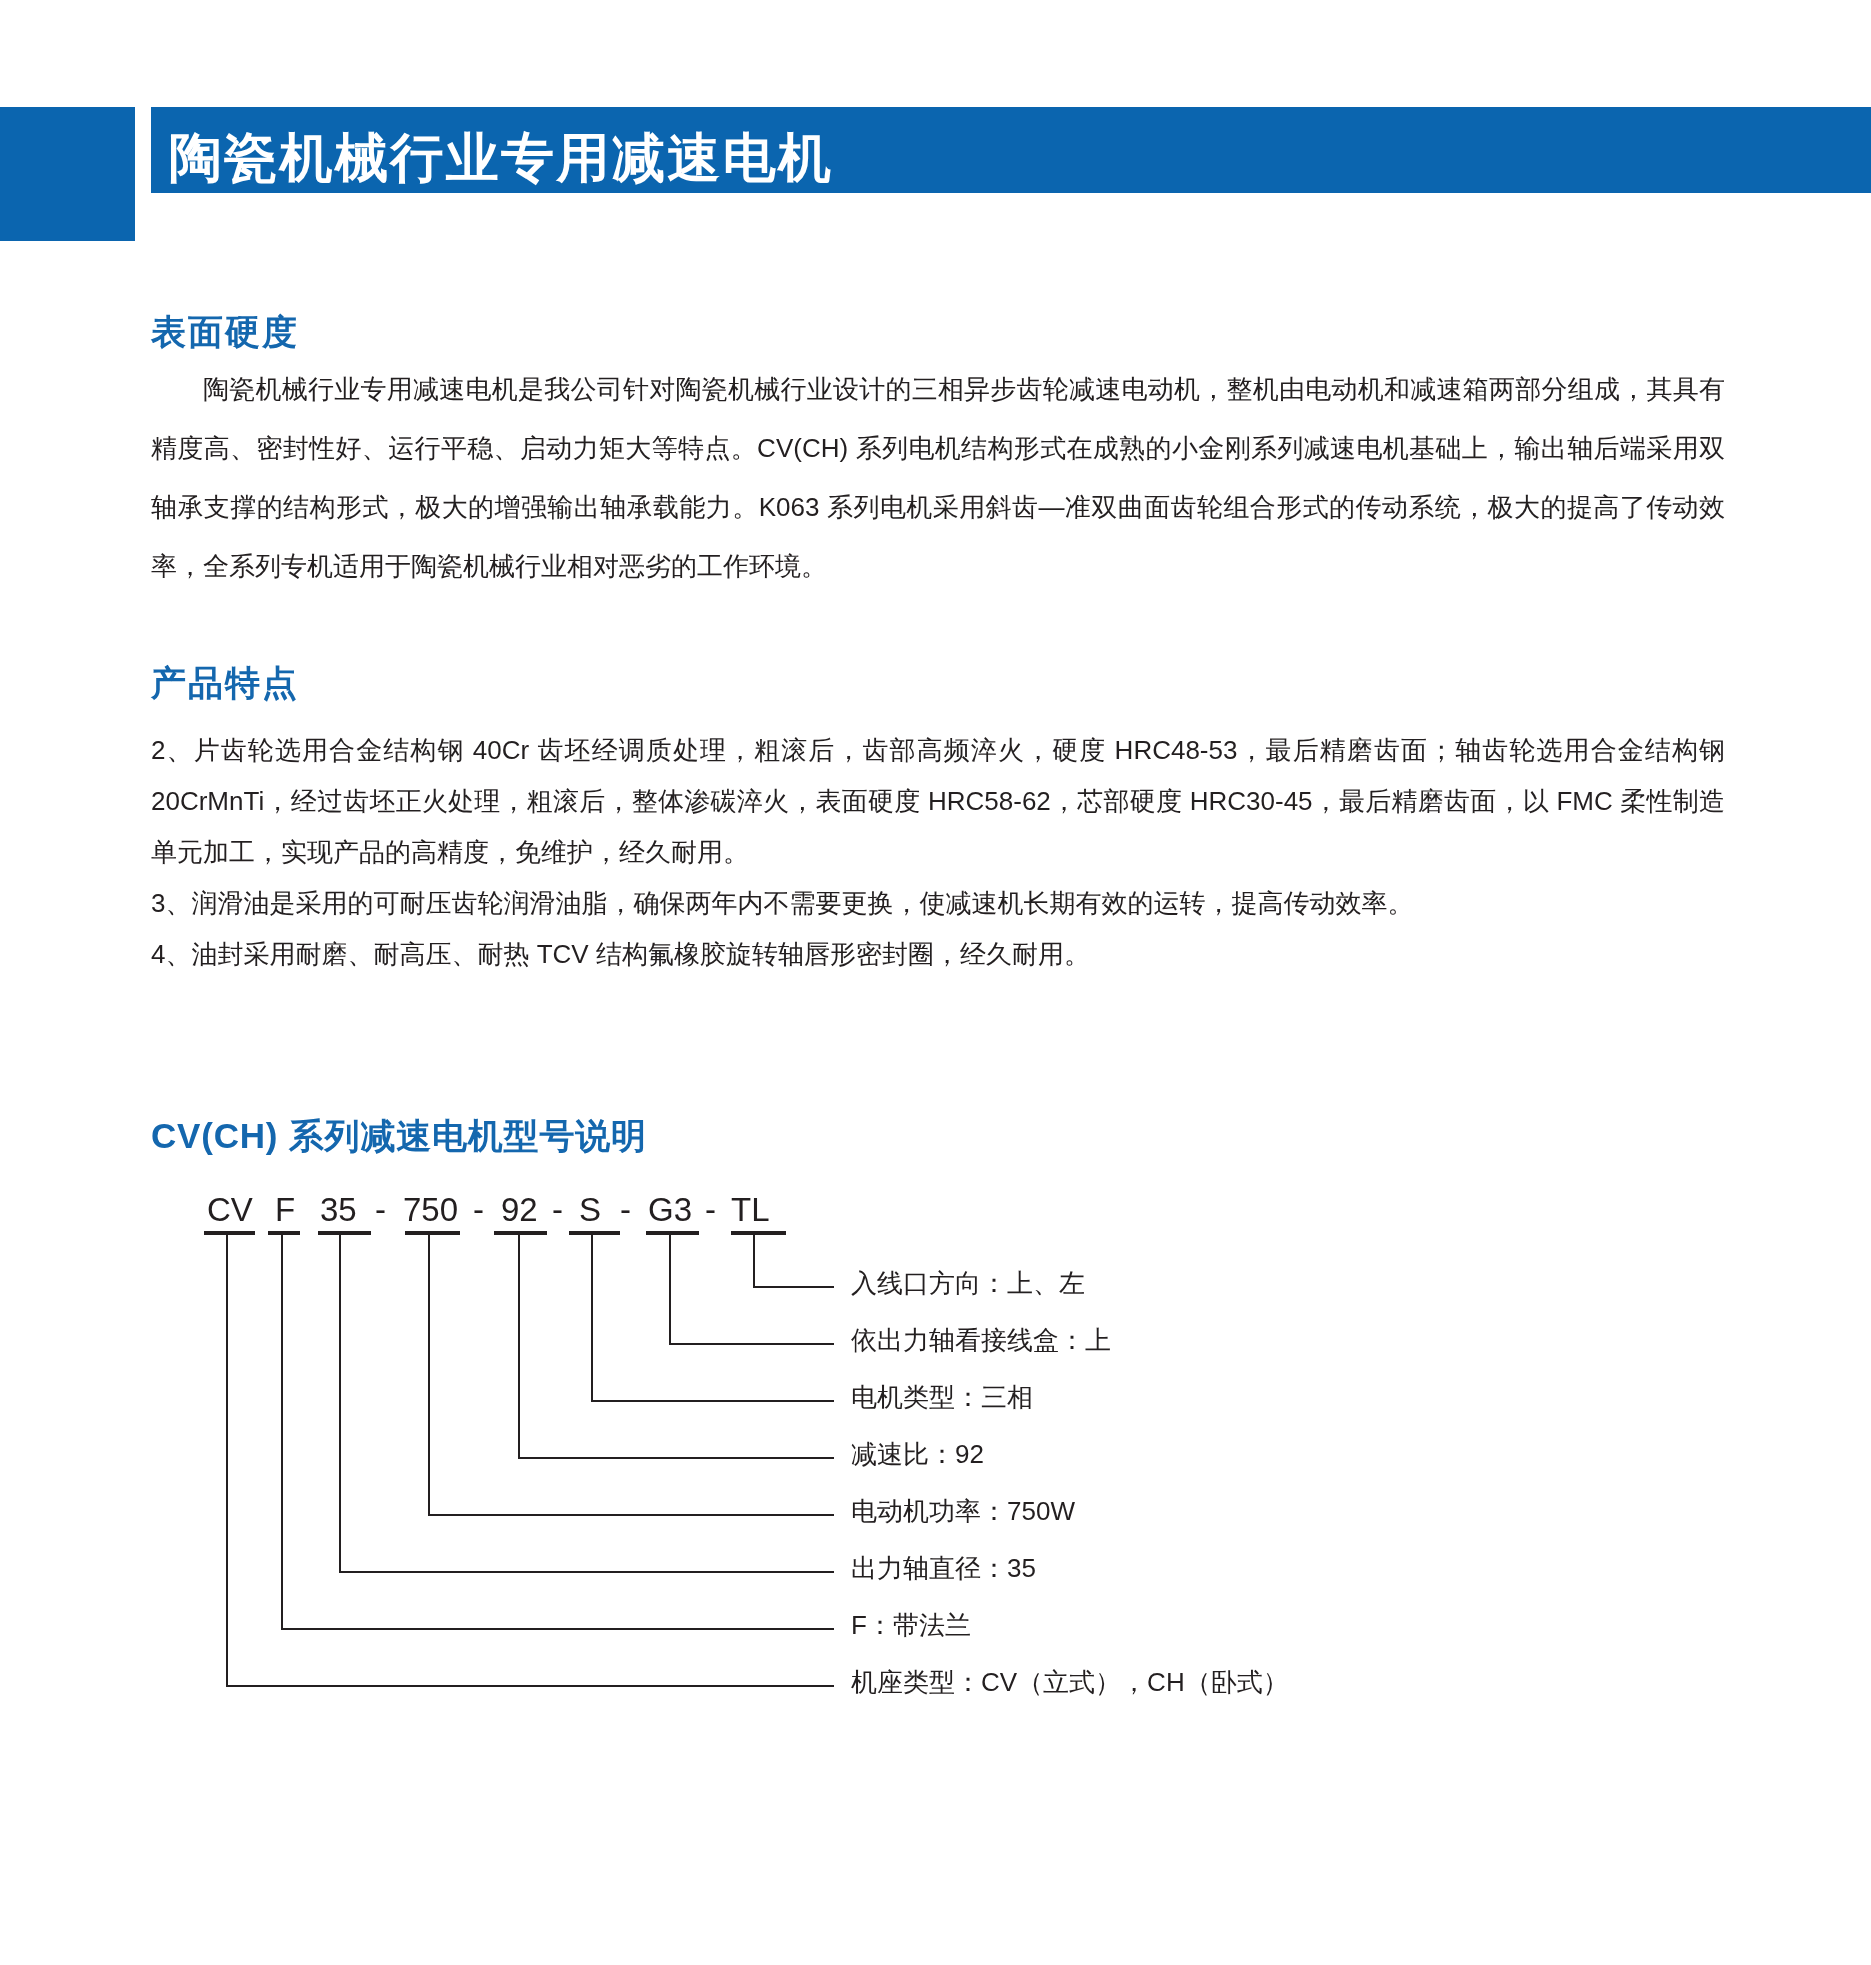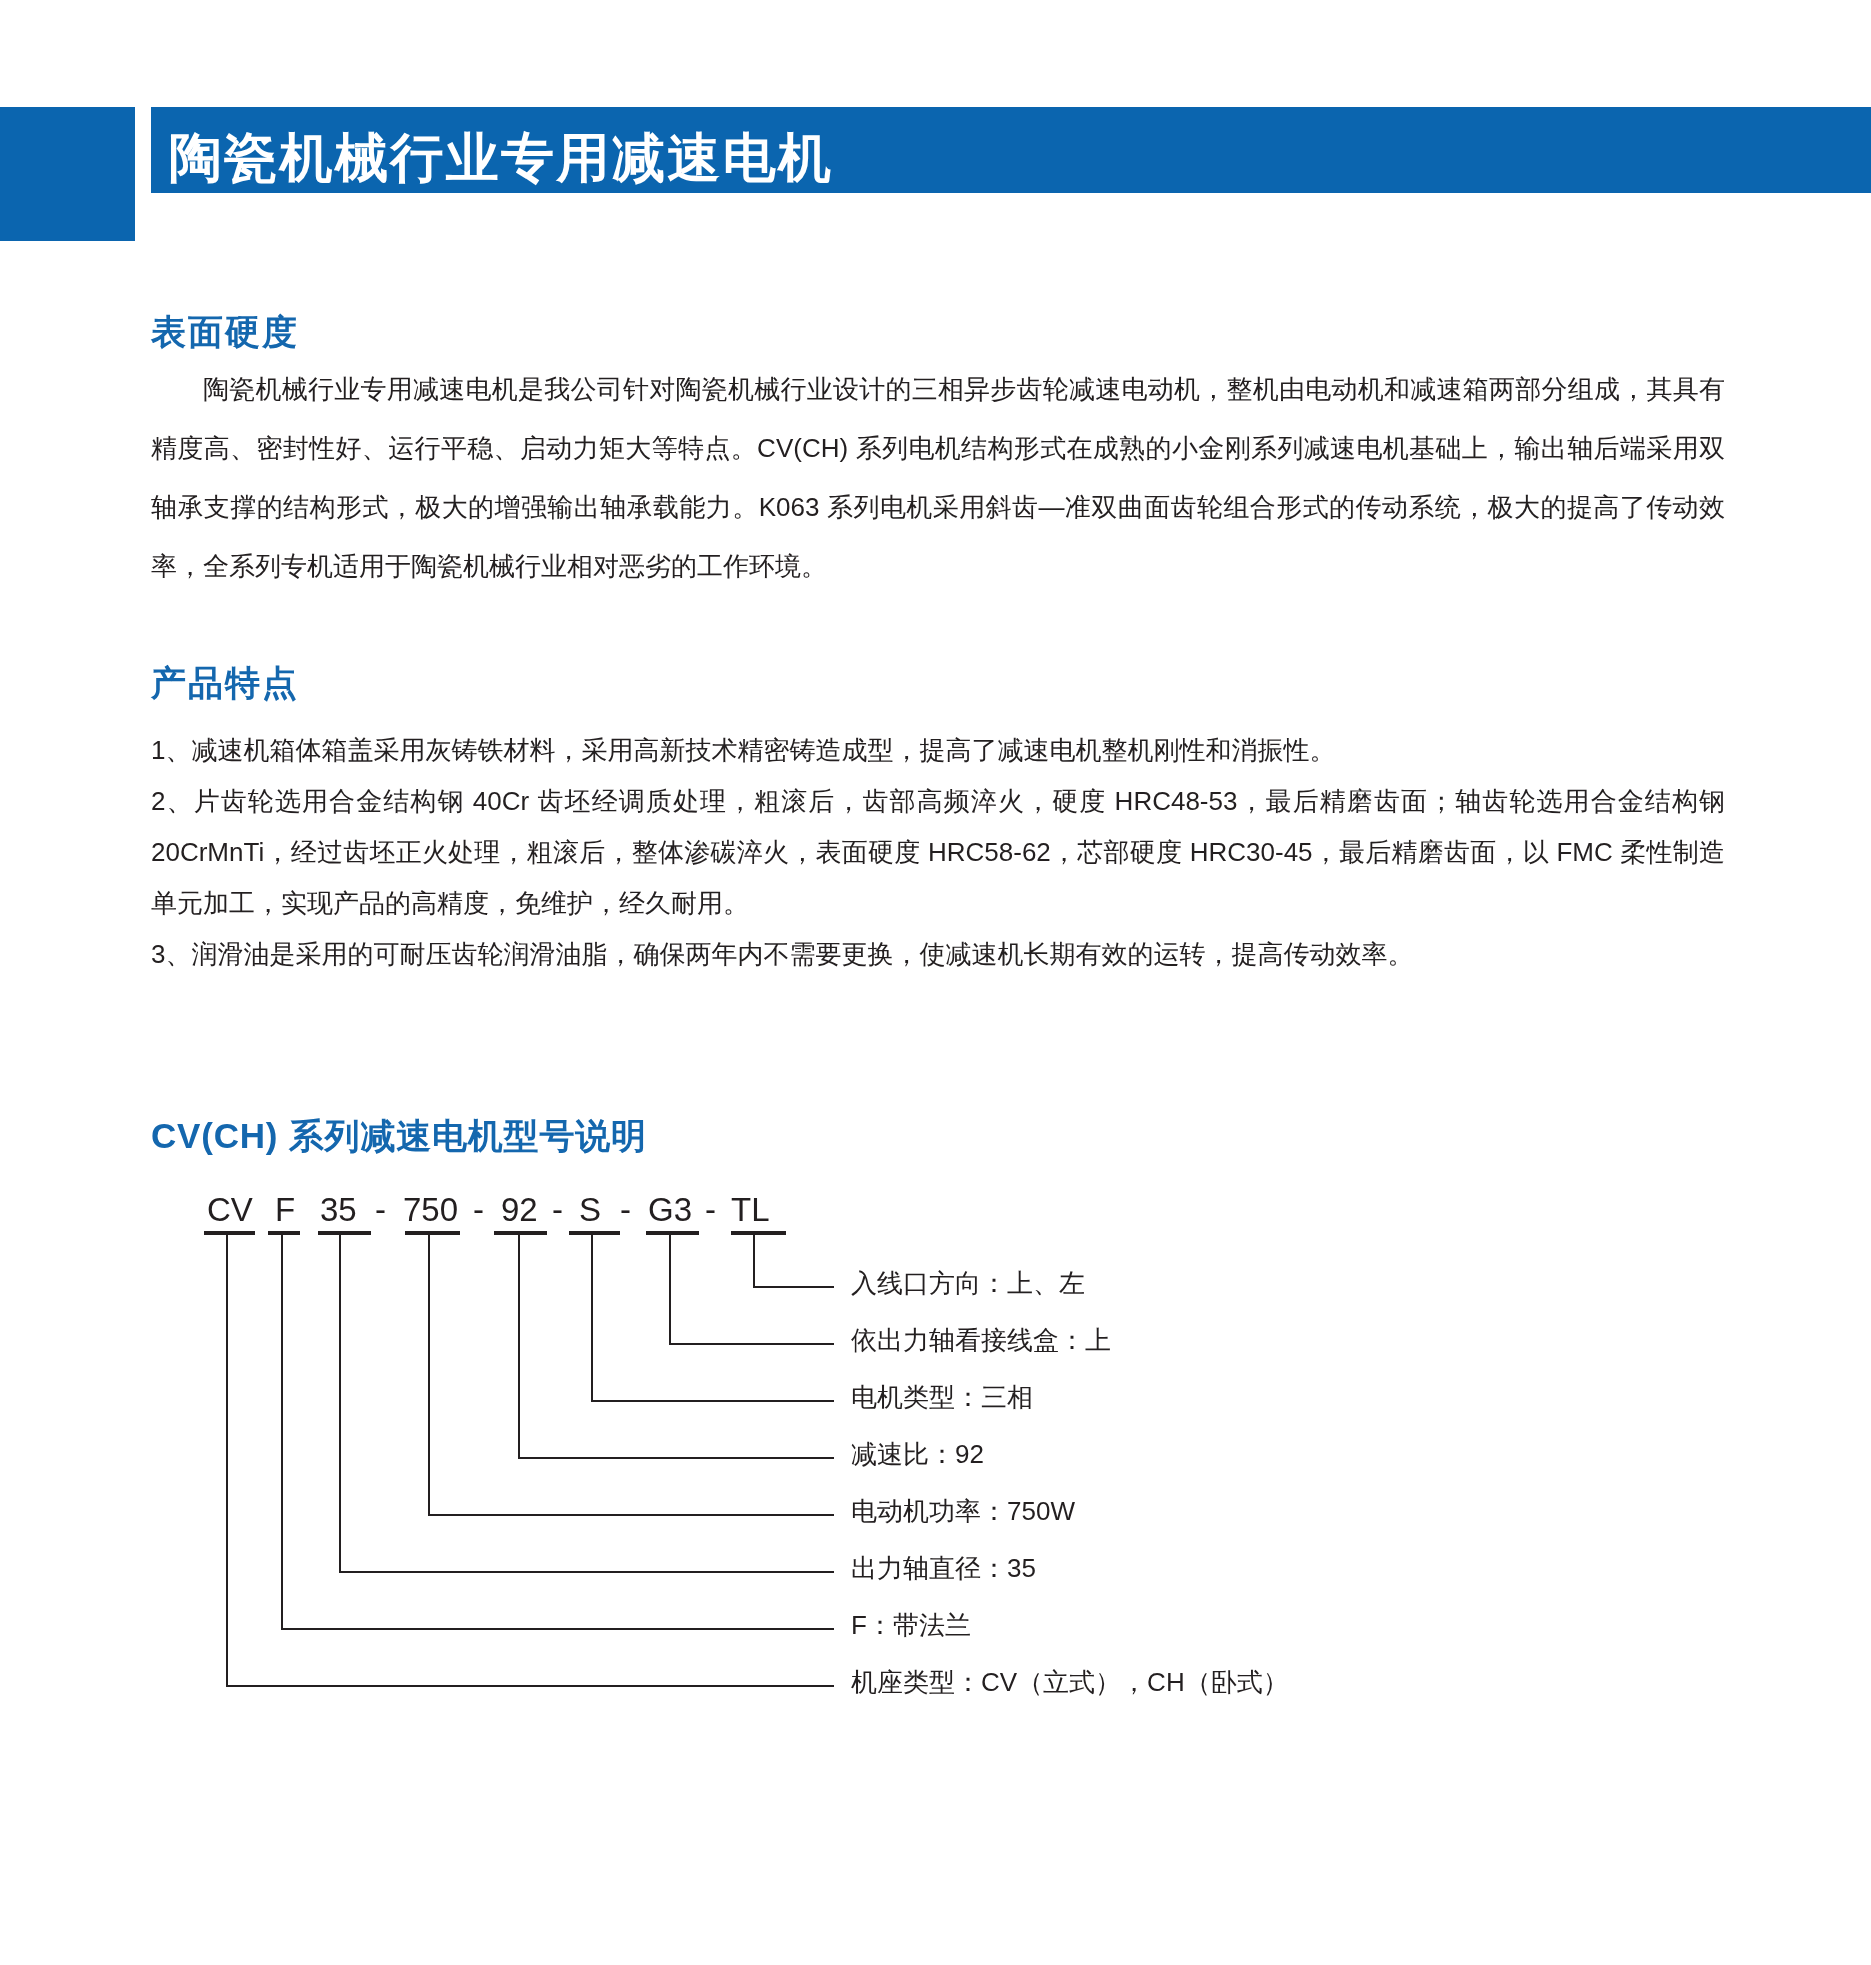--- a/index.html
+++ b/index.html
@@ -84,23 +84,23 @@
   <div class="left-block"></div>
   <div class="header-bar">
     <div class="header-title">陶瓷机械行业专用减速电机</div>
   </div>
 
   <div class="section-heading" id="overview-heading">表面硬度</div>
   <div class="body-paragraph">陶瓷机械行业专用减速电机是我公司针对陶瓷机械行业设计的三相异步齿轮减速电动机，整机由电动机和减速箱两部分组成，其具有精度高、密封性好、运行平稳、启动力矩大等特点。CV(CH) 系列电机结构形式在成熟的小金刚系列减速电机基础上，输出轴后端采用双轴承支撑的结构形式，极大的增强输出轴承载能力。K063 系列电机采用斜齿—准双曲面齿轮组合形式的传动系统，极大的提高了传动效率，全系列专机适用于陶瓷机械行业相对恶劣的工作环境。</div>
 
   <div class="section-heading" id="features-heading">产品特点</div>
   <div class="features-list">
-    <p>1、减速机箱体箱盖采用灰铸铁材料，采用高新技术精密铸造成型，提高了减速电机整机刚性和消振性。</p>
     <p>2、片齿轮选用合金结构钢 40Cr 齿坯经调质处理，粗滚后，齿部高频淬火，硬度 HRC48-53，最后精磨齿面；轴齿轮选用合金结构钢 20CrMnTi，经过齿坯正火处理，粗滚后，整体渗碳淬火，表面硬度 HRC58-62，芯部硬度 HRC30-45，最后精磨齿面，以 FMC 柔性制造单元加工，实现产品的高精度，免维护，经久耐用。</p>
     <p>3、润滑油是采用的可耐压齿轮润滑油脂，确保两年内不需要更换，使减速机长期有效的运转，提高传动效率。</p>
+    <p>4、油封采用耐磨、耐高压、耐热 TCV 结构氟橡胶旋转轴唇形密封圈，经久耐用。</p>
   </div>
 
   <div class="section-heading" id="model-heading">CV(CH) 系列减速电机型号说明</div>
 
   <span class="code-token" style="left:207px">CV</span>
   <span class="code-token" style="left:275px">F</span>
   <span class="code-token" style="left:320px">35</span>
   <span class="code-token" style="left:375px">-</span>
   <span class="code-token" style="left:403px">750</span>
   <span class="code-token" style="left:473px">-</span>

